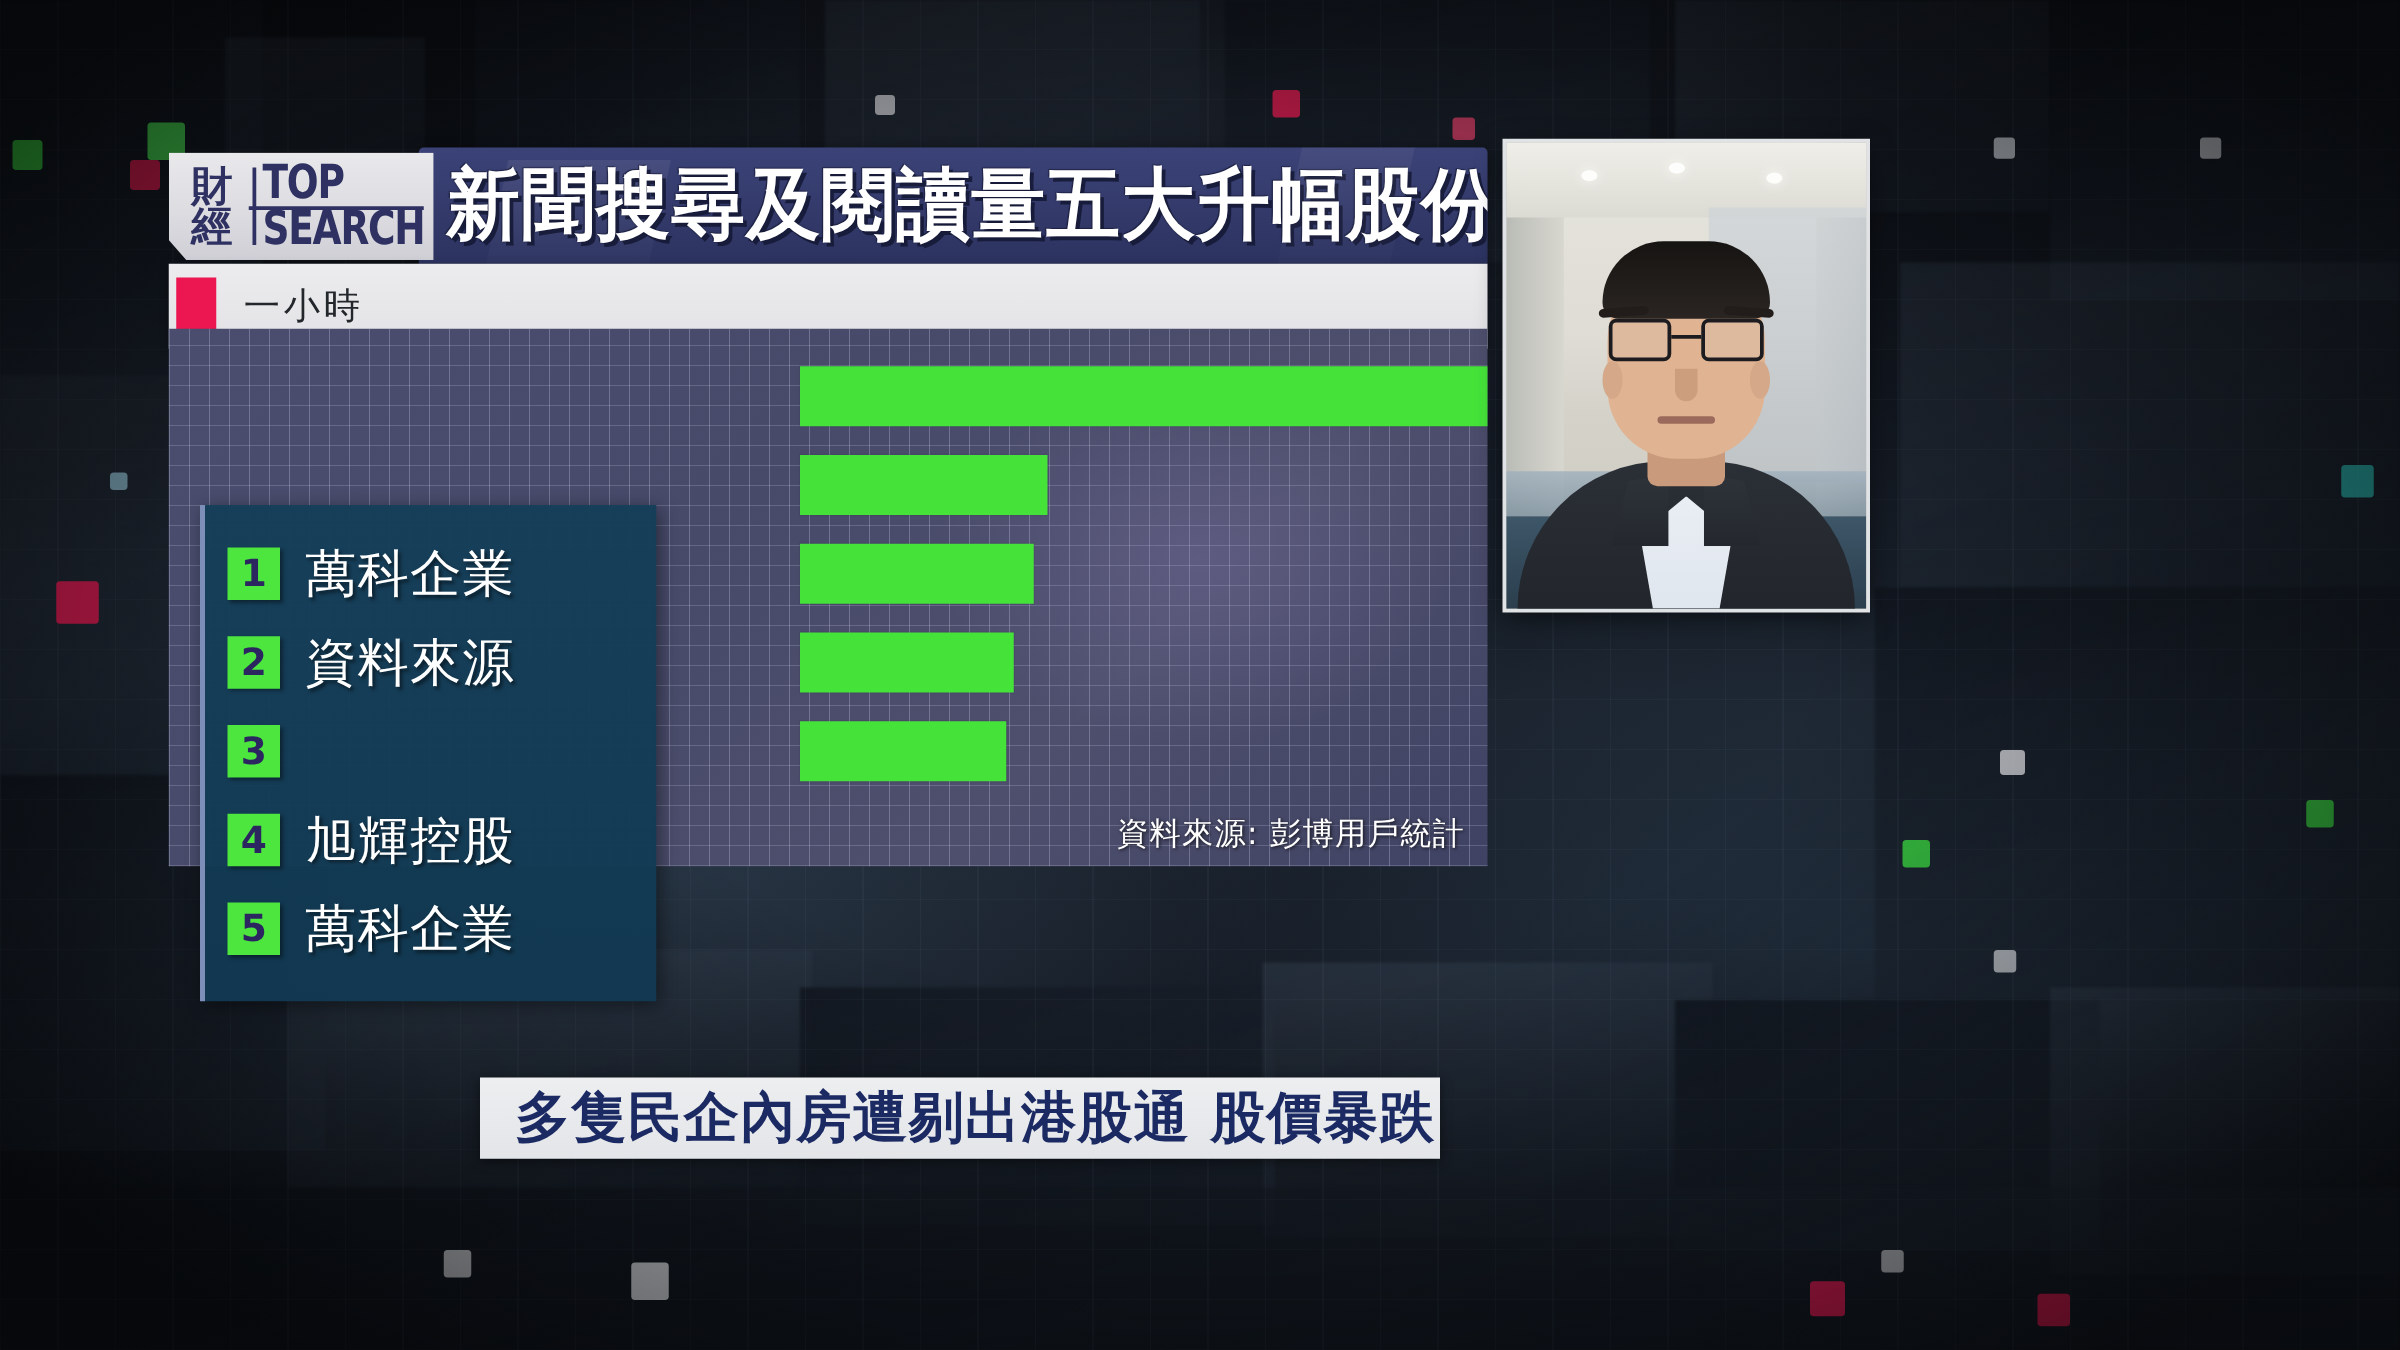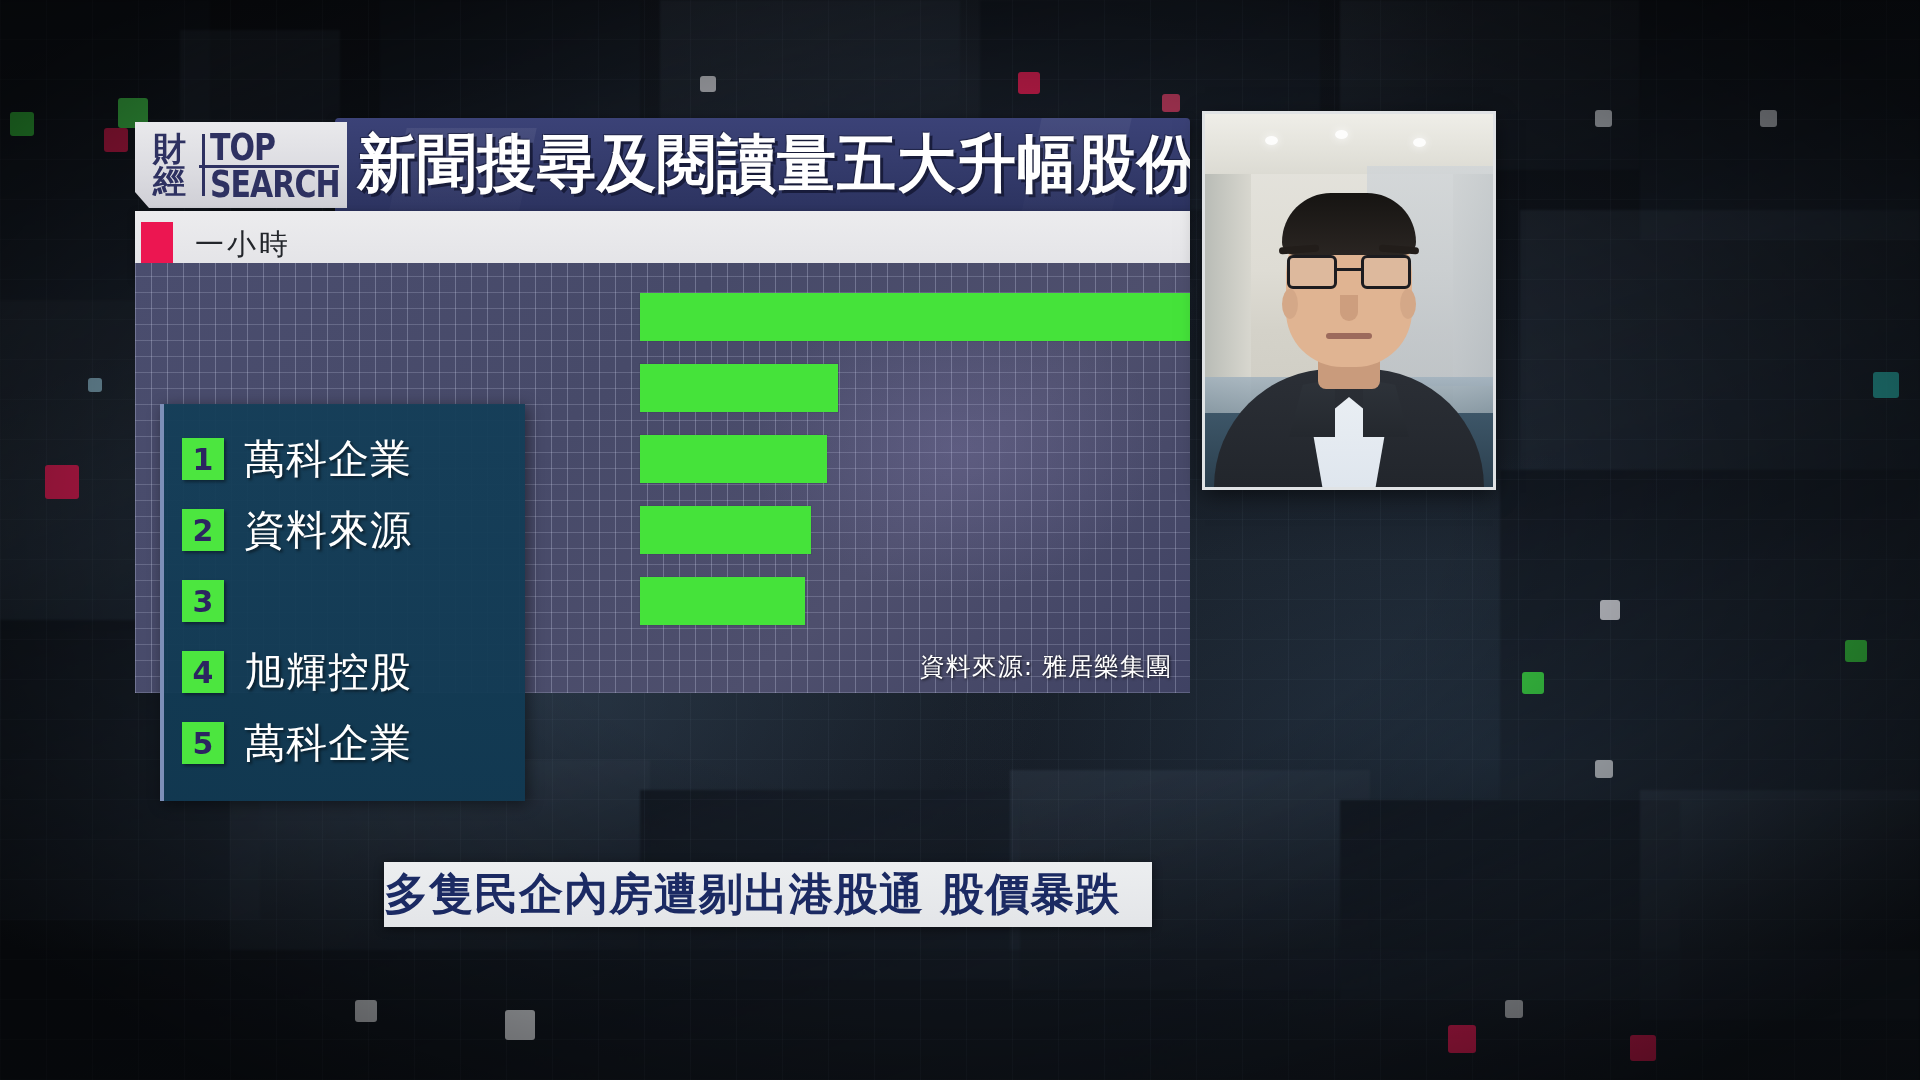--- a/index.html
+++ b/index.html
@@ -259,21 +259,21 @@
     font-size: 48px; font-weight: 900; color: #f7e319; letter-spacing: 0px;
     transform: scaleX(1.02);
   }
   .ticker-body {
     position: absolute; left: 292px; top: 0; right: 0; height: 65px;
     background: linear-gradient(180deg,#eceef0 0%,#e3e5e8 100%);
     display: flex; align-items: center;
     box-shadow: 0 2px 9px rgba(0,0,0,.45);
   }
   .ticker-body span {
-    margin-left: 0;
+    margin-left: 28px;
     font-family: "DejaVu Sans", sans-serif;
     font-size: 44px; font-weight: 700; color: #1b2a63; letter-spacing: 1px;
     white-space: nowrap;
   }
 </style>
 </head>
 <body>
 
 <div id="stage">
 
@@ -372,21 +372,21 @@
           <div class="listrow" style="top: 241px;">
             <div class="rank">4</div>
             <div class="stockname">旭輝控股</div>
           </div>
           <div class="listrow" style="top: 312px;">
             <div class="rank">5</div>
             <div class="stockname">萬科企業</div>
           </div>
         </div>
 
-      <div class="source">資料來源: 雅居樂集團</div>
+      <div class="source">資料來源: 彭博用戶統計</div>
     </div>
   </div>
 
   <div class="video">
     <div class="v-room"></div>
     <div class="v-wall-l"></div>
     <div class="v-wall-r"></div>
     <div class="v-ceiling"></div>
     <div class="v-light" style="left:60px;top:22px;"></div>
     <div class="v-light" style="left:130px;top:16px;"></div>

